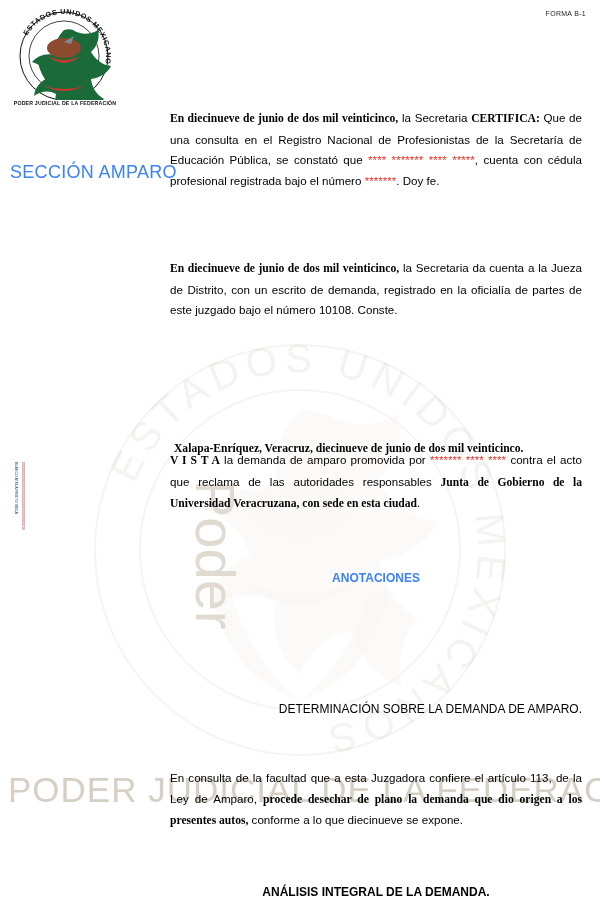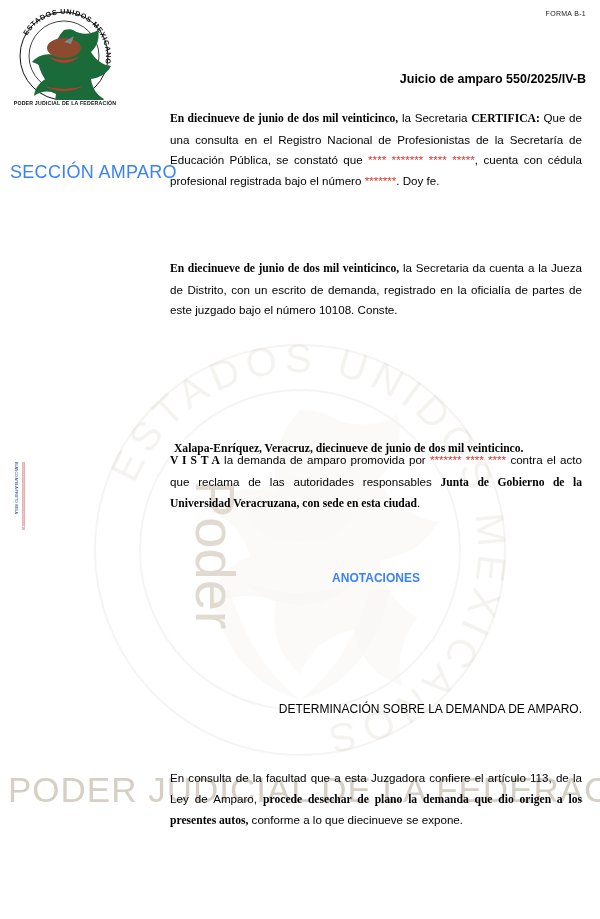--- a/index.html
+++ b/index.html
@@ -227,21 +227,20 @@
       <path d="M56 34 l10 -6 l-3 8 z" fill="#7f8c8d"></path>
       <path d="M30 55 q6 24 26 30 q-15 -12 -20 -30z" fill="#1b6b3a"></path>
       <path d="M82 55 q-6 24 -26 30 q15 -12 20 -30z" fill="#1b6b3a"></path>
       <path d="M36 78 q20 10 40 0 q-20 6 -40 0z" fill="#c0392b"></path>
     </g>
   </svg>
   <div class="crest-caption">PODER JUDICIAL DE LA FEDERACIÓN</div>
 
   <div class="seccion">SECCIÓN AMPARO</div>
 
-  <div class="case-title">Juicio de amparo 550/2025/IV-B</div>
 
   <div class="left-stamp">
     <div class="l1">BLANCO ATELA PRIETO VIELA</div>
     <div class="l2">0000000000000000000000000000000016</div>
   </div>
 
   <div class="blockabs p-cert">
     <span class="indent b">En diecinueve de junio de dos mil veinticinco,</span><span> la Secretaria </span><span class="b">CERTIFICA:</span><span> Que de una consulta en el Registro Nacional de Profesionistas de la Secretaría de Educación Pública, se constató que </span><span class="red">**** ******* **** *****</span><span>, cuenta con cédula profesional registrada bajo el número </span><span class="red">*******</span><span>. Doy fe.</span>
   </div>
 
@@ -259,14 +258,15 @@
 
   <div class="blockabs p-anot anotaciones">ANOTACIONES</div>
 
 
   <div class="blockabs p-determ determ-title">DETERMINACIÓN SOBRE LA DEMANDA DE AMPARO.</div>
 
   <div class="blockabs p-ejercicio">
     <span class="indent">En consulta de la facultad que a esta Juzgadora confiere el artículo 113, de la Ley de Amparo, </span><span class="b">procede desechar de plano la demanda que dio origen a los presentes autos,</span><span> conforme a lo que diecinueve se expone.</span>
   </div>
 
+  <div class="blockabs p-analisis analisis-title">ANÁLISIS INTEGRAL DE LA DEMANDA.</div>
 
 </div>
 
 </body></html>

